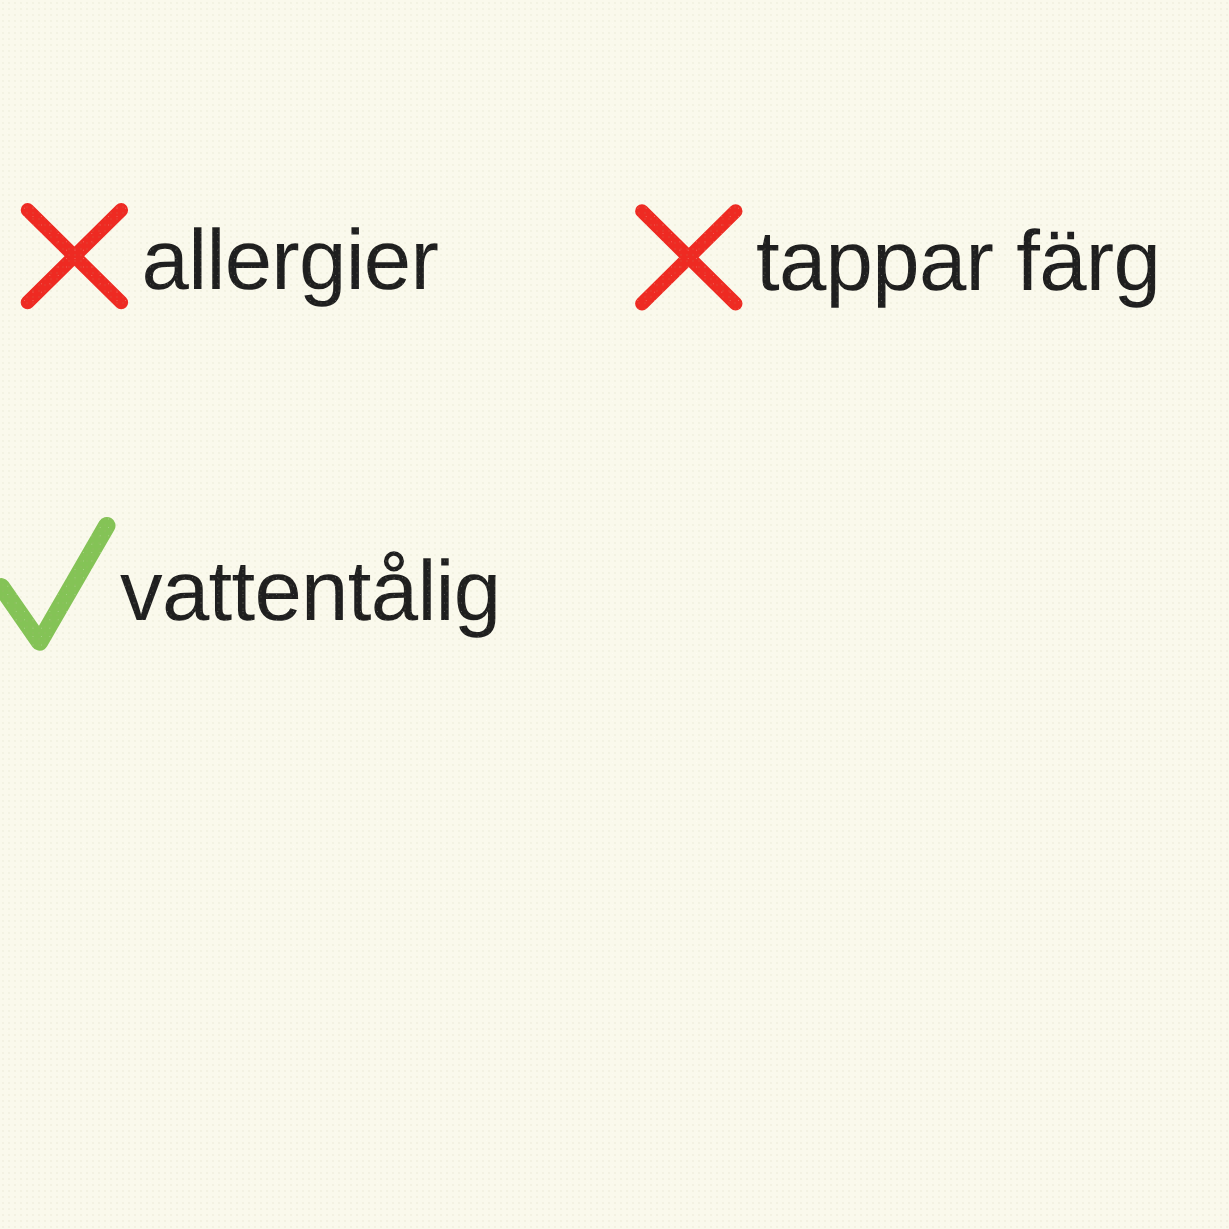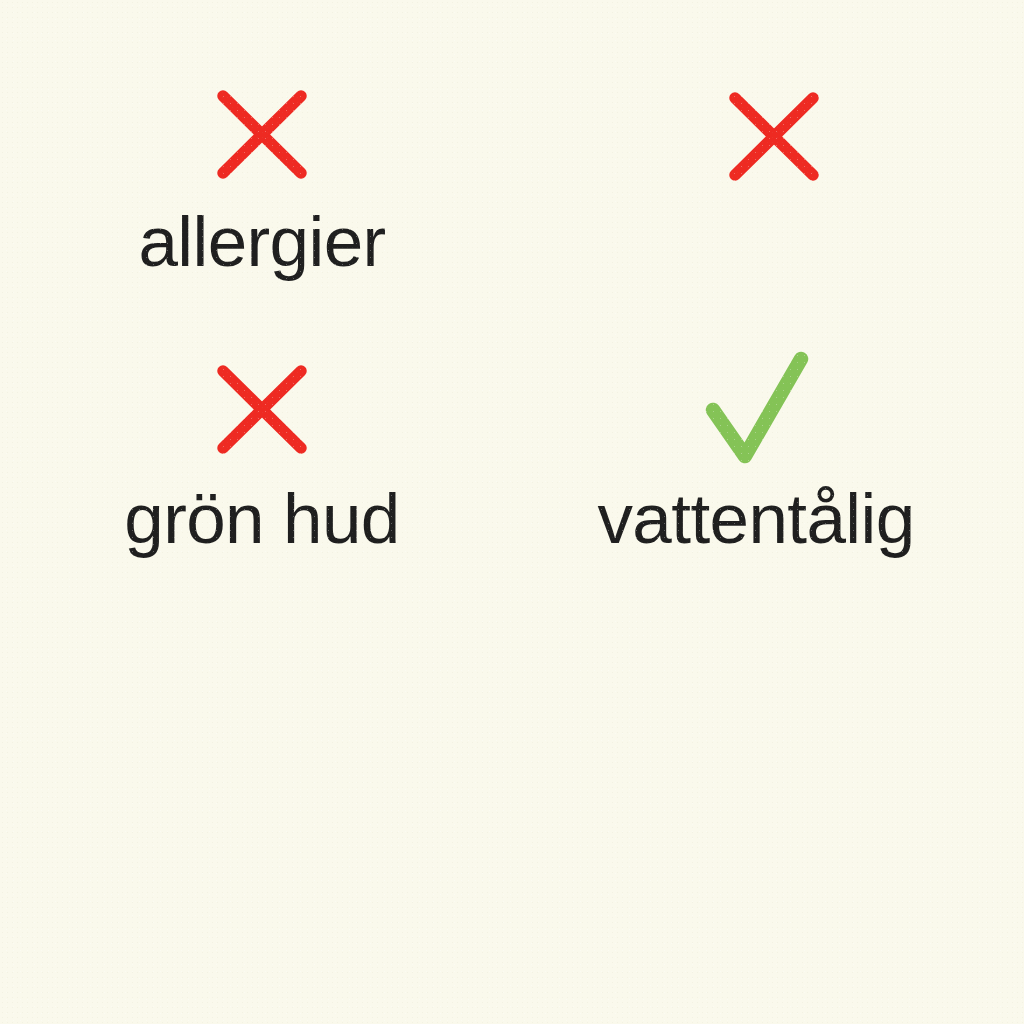--- a/index.html
+++ b/index.html
@@ -48,21 +48,21 @@
     grid-template-rows: 1fr 1fr 1fr;
     column-gap: 0;
     row-gap: 0;
     padding: 74px 0 0 0;
     box-sizing: border-box;
   }
 
   .cell {
     position: relative;
     display: flex;
-    flex-direction: column;
+    flex-direction: row;
     align-items: center;
     justify-content: flex-start;
   }
   
   .cell.col-neg { transform: translateX(6px); }
   .cell.col-pos { transform: translateX(-12px); }
 
   .mark {
     display: block;
     width: 112px;
@@ -113,34 +113,24 @@
 
     <div class="cell col-neg row-2">
       <span class="mark">
         <svg viewBox="0 0 112 112" aria-hidden="true">
           <g fill="none" stroke="#EE2A22" stroke-width="11.5" stroke-linecap="round">
             <line x1="17" y1="16" x2="95" y2="93"></line>
             <line x1="95" y1="16" x2="17" y2="93"></line>
           </g>
         </svg>
       </span>
+      <div class="cell-label" style="color: rgb(31, 31, 31);">tappar färg</div>
     </div>
 
 
-    <div class="cell col-neg row-3">
-      <span class="mark">
-        <svg viewBox="0 0 112 112" aria-hidden="true">
-          <g fill="none" stroke="#EE2A22" stroke-width="11.5" stroke-linecap="round">
-            <line x1="17" y1="16" x2="95" y2="93"></line>
-            <line x1="95" y1="16" x2="17" y2="93"></line>
-          </g>
-        </svg>
-      </span>
-      <div class="cell-label" style="color: rgb(31, 31, 31);">grön hud</div>
-    </div>
 
     <div class="cell col-pos row-3">
       <span class="mark">
         <svg viewBox="0 0 112 112" aria-hidden="true">
           <path d="M13 55 L45 101 L101 4" fill="none" stroke="#84C356" stroke-width="14.5" stroke-linecap="round" stroke-linejoin="round"></path>
         </svg>
       </span>
       <div class="cell-label" style="color: rgb(31, 31, 31);">vattentålig</div>
     </div>
 

